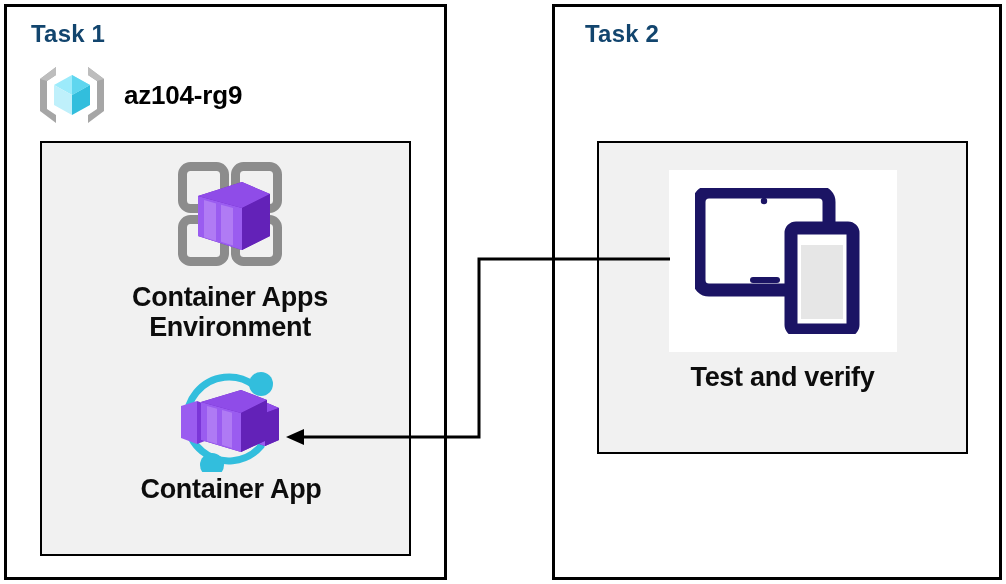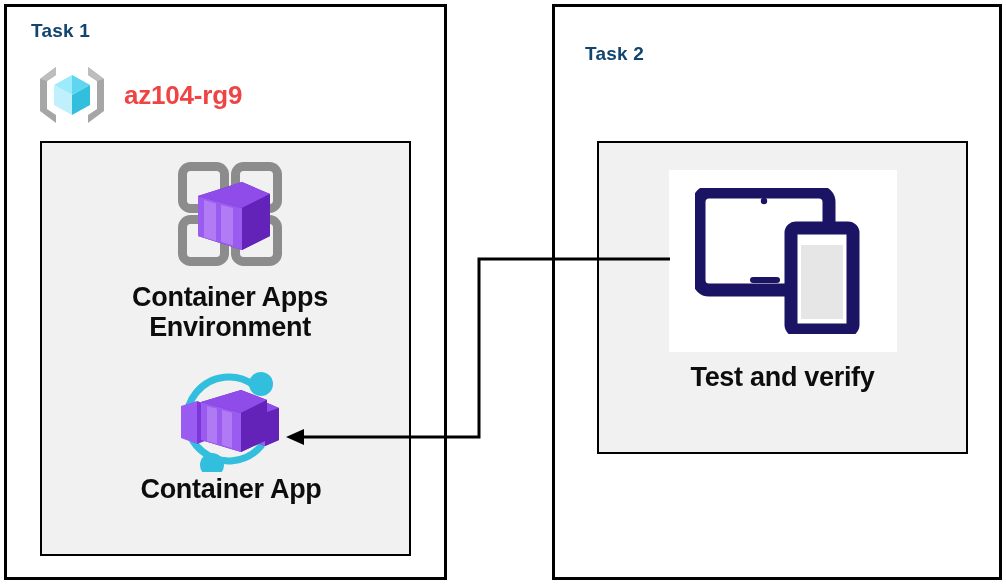--- a/index.html
+++ b/index.html
@@ -26,44 +26,44 @@
     position: absolute;
     background: #ffffff;
     border: 3px solid #000000;
     box-sizing: border-box;
   }
   #task1-panel { left: 4px;   top: 4px; width: 443px; height: 576px; }
   #task2-panel { left: 552px; top: 4px; width: 450px; height: 576px; }
 
   .task-title {
     position: absolute;
-    font-size: 19px;
+    font-size: 24px;
     font-weight: bold;
     color: #12456e;
     letter-spacing: 0.2px;
     white-space: nowrap;
   }
   #task1-title { left: 31px;  top: 20px; }
-  #task2-title { left: 585px; top: 20px; margin-top: 23px; }
+  #task2-title { left: 585px; top: 20px; }
 
   
   #rg-row {
     position: absolute;
     left: 36px;
     top: 58px;
     width: 300px;
     height: 74px;
     display: flex;
     align-items: center;
     gap: 16px;
   }
   #rg-label {
     font-size: 26px;
     font-weight: bold;
-    color: #ef4444;
+    color: #000000;
     white-space: nowrap;
     letter-spacing: -0.2px;
   }
 
   
   .inner-box {
     position: absolute;
     background: #f1f1f1;
     border: 2.5px solid #000000;
     box-sizing: border-box;

